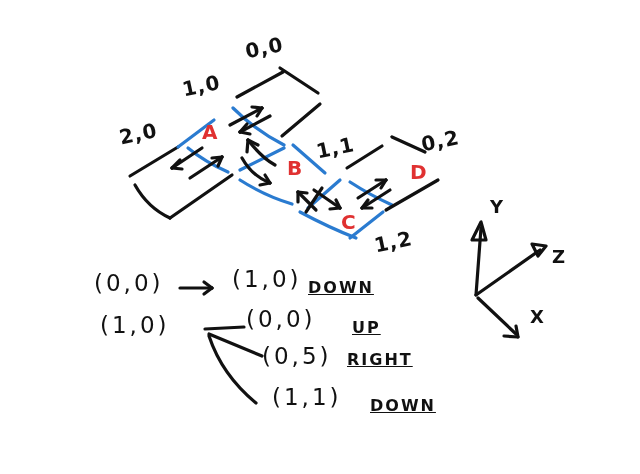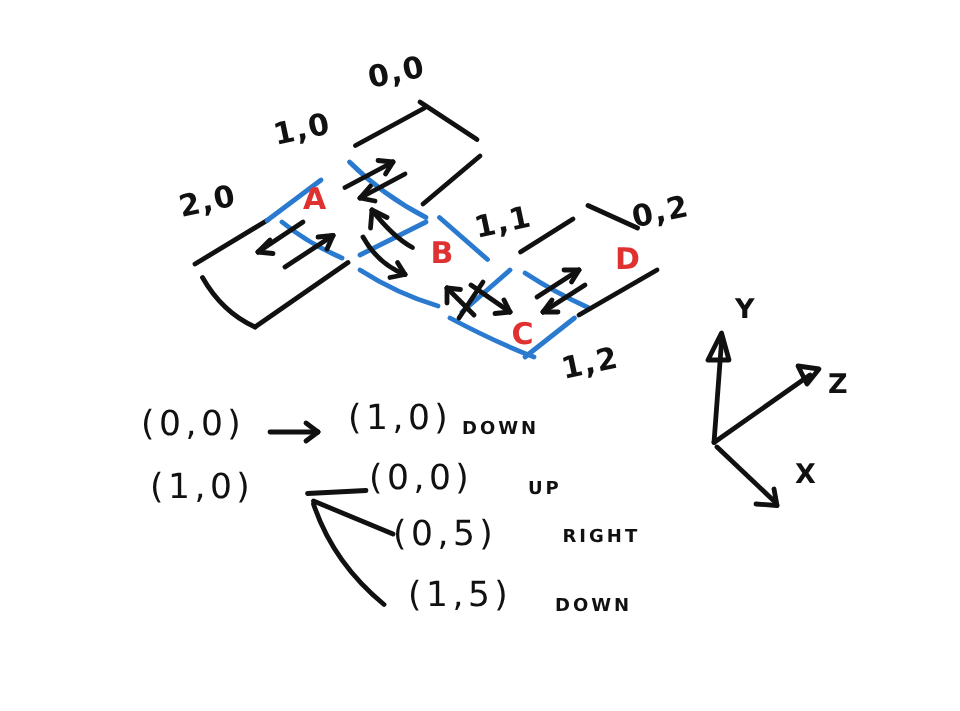--- a/index.html
+++ b/index.html
@@ -6,21 +6,21 @@
   body { width: 640px; height: 474px; overflow: hidden; position: relative;
          font-family: "DejaVu Sans", sans-serif; }
   #canvas { position: absolute; left: 0; top: 0; width: 640px; height: 474px; }
   .ink { fill: none; stroke: #111111; stroke-width: 3.2; stroke-linecap: round; stroke-linejoin: round; }
   .blue { fill: none; stroke: #2a7bd0; stroke-width: 3.2; stroke-linecap: round; stroke-linejoin: round; }
   .lbl { position: absolute; white-space: nowrap; color: #111;
          font-family: "DejaVu Sans", sans-serif; letter-spacing: 1px; }
   .coord { font-size: 20px; font-weight: bold; transform: rotate(-12deg); transform-origin: left top; }
   .cell { color: #e03131; font-size: 20px; font-weight: bold; }
   .tuple { font-size: 23px; letter-spacing: 3px; }
-  .dir { font-size: 12px; letter-spacing: 2px; font-weight: bold; }
+  .dir { font-size: 16px; letter-spacing: 2px; font-weight: bold; text-decoration: underline; }
   .axis { font-size: 18px; font-weight: bold; }
 </style>
 </head>
 <body>
 
 <div id="canvas">
 <svg width="640" height="474" viewBox="0 0 640 474">
 
   <g>
     <path class="ink" d="M237,97 L283,72"></path>
@@ -142,19 +142,19 @@
 <div class="lbl cell" style="left:410px;top:160px;">D</div>
 
 <div class="lbl tuple" style="left:94px;top:270px;">(0,0)</div>
 <div class="lbl tuple" style="left:232px;top:266px;">(1,0)</div>
 <div class="lbl dir" style="left:308px;top:278px;">DOWN</div>
 
 <div class="lbl tuple" style="left:100px;top:312px;">(1,0)</div>
 <div class="lbl tuple" style="left:246px;top:306px;">(0,0)</div>
 <div class="lbl dir" style="left:352px;top:318px;">UP</div>
 <div class="lbl tuple" style="left:262px;top:343px;">(0,5)</div>
-<div class="lbl dir" style="left:347px;top:350px;margin-left:28px;">RIGHT</div>
-<div class="lbl tuple" style="left:272px;top:384px;">(1,5)</div>
+<div class="lbl dir" style="left:347px;top:350px;">RIGHT</div>
+<div class="lbl tuple" style="left:272px;top:384px;">(1,1)</div>
 <div class="lbl dir" style="left:370px;top:396px;">DOWN</div>
 
 <div class="lbl axis" style="left:490px;top:196px;">Y</div>
 <div class="lbl axis" style="left:552px;top:246px;">Z</div>
 <div class="lbl axis" style="left:530px;top:306px;">X</div>
 
 </body></html>

